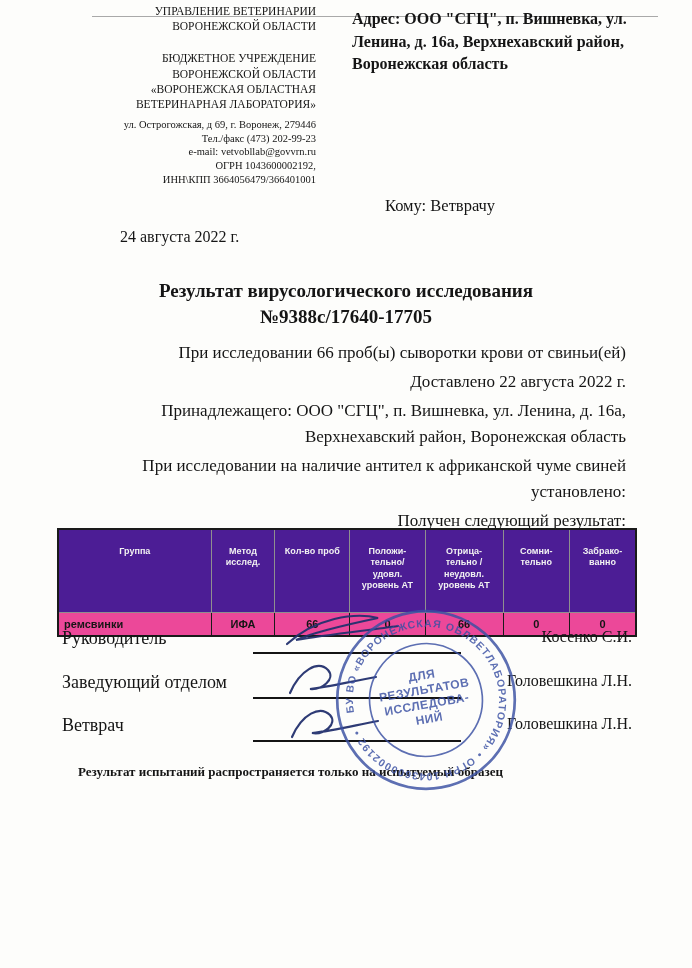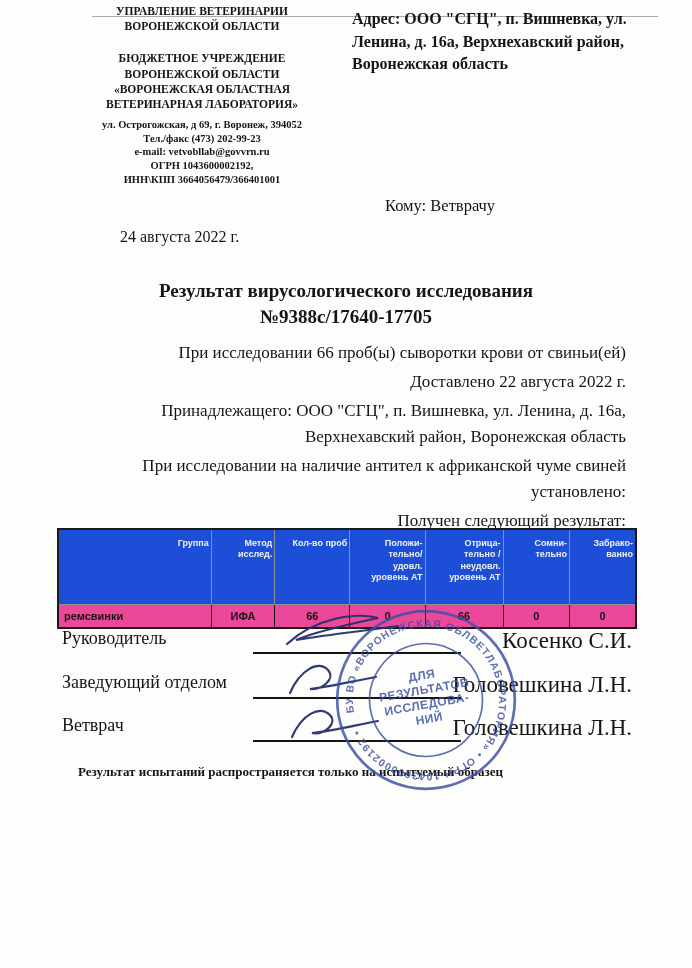--- a/index.html
+++ b/index.html
@@ -8,21 +8,21 @@
     background:#fdfdfb; color:#151515;
     font-family:"Liberation Serif", serif;
   }
   .pre{white-space:pre-line;}
 
   
   .scan-line{position:absolute; left:92px; top:16px; width:566px; height:0;
     border-top:1px solid #7d7d7d; opacity:.65;}
 
   
-  .org-left{position:absolute; left:88px; top:4px; width:228px; text-align:center; font-weight:bold;}
+  .org-left{position:absolute; left:88px; top:4px; width:228px; text-align:right; font-weight:normal;}
   .org-dept{font-size:11.5px; line-height:1.32;}
   .org-name{font-size:11.5px; line-height:1.32; margin-top:17px;}
   .org-contacts{font-size:10.5px; line-height:1.3; margin-top:6px;}
 
   
   .org-right{position:absolute; left:352px; top:8px; width:312px;
     font-size:16px; font-weight:bold; line-height:1.42;}
   .komu{position:absolute; left:385px; top:196px; font-size:16.5px;}
 
   .date{position:absolute; left:120px; top:228px; font-size:16px; font-weight:normal;}
@@ -31,31 +31,31 @@
     font-size:19px; font-weight:bold; line-height:1.38;}
 
   .body-text{position:absolute; left:58px; top:340px; width:568px; font-size:17px;}
   .body-text p{margin:0 0 3px 0; line-height:26px;text-align:right;}
 
   
   table.results{position:absolute; left:57px; top:528px; width:580px;
     border-collapse:collapse; border:2px solid #1a1a1a;
     font-family:"Liberation Sans", sans-serif;}
   table.results th{
-    background:#1d4ed8; color:#f2f2f2; font-size:9px; font-weight:bold;
+    background:#4c1d95; color:#f2f2f2; font-size:9px; font-weight:bold;
     border:1px solid #8f8f8f; height:64px; vertical-align:top;
-    padding:8px 2px 2px 2px; white-space:pre-line; text-align:right; line-height:1.25;}
+    padding:16px 2px 2px 2px; white-space:pre-line; text-align:center; line-height:1.25;}
   table.results td{
     border:1px solid #1a1a1a; font-size:11px; font-weight:bold;
     height:20px; text-align:center; padding:1px 3px; background:#ec4899;}
   table.results td.left{text-align:left; padding-left:5px;}
 
   
   .sig-label{position:absolute; left:62px; font-size:18px;}
-  .sig-name{position:absolute; right:60px; font-size:23px; text-align:right;}
+  .sig-name{position:absolute; right:60px; font-size:16px; text-align:right;}
   .sig-line{position:absolute; left:253px; width:208px; height:0; border-bottom:2px solid #141414;}
   .r1l{top:628px;} .r1n{top:628px;} .r1line{top:652px;}
   .r2l{top:672px;} .r2n{top:672px;} .r2line{top:697px;}
   .r3l{top:715px;} .r3n{top:715px;} .r3line{top:740px;}
 
   .note{position:absolute; left:0; top:764px; width:581px; text-align:center;
     font-size:13px; font-weight:bold;}
   .pagenum{position:absolute; left:0; top:898px; width:692px; text-align:center; font-size:14.5px;}
 
   
@@ -79,21 +79,21 @@
 
   <div class="scan-line"></div>
 
   <div class="org-left">
     <div class="org-dept pre">УПРАВЛЕНИЕ ВЕТЕРИНАРИИ
 ВОРОНЕЖСКОЙ ОБЛАСТИ</div>
     <div class="org-name pre">БЮДЖЕТНОЕ УЧРЕЖДЕНИЕ
 ВОРОНЕЖСКОЙ ОБЛАСТИ
 «ВОРОНЕЖСКАЯ ОБЛАСТНАЯ
 ВЕТЕРИНАРНАЯ ЛАБОРАТОРИЯ»</div>
-    <div class="org-contacts pre">ул. Острогожская, д 69, г. Воронеж, 394052
+    <div class="org-contacts pre">ул. Острогожская, д 69, г. Воронеж, 279446
 Тел./факс  (473) 202-99-23
 e-mail: vetvobllab@govvrn.ru
 ОГРН 1043600002192,
 ИНН\КПП 3664056479/366401001</div>
   </div>
 
   <div class="org-right">Адрес: ООО "СГЦ", п. Вишневка, ул. Ленина, д. 16а, Верхнехавский район, Воронежская область</div>
   <div class="komu">Кому: Ветврачу</div>
 
   <div class="date">24 августа 2022 г.</div>

